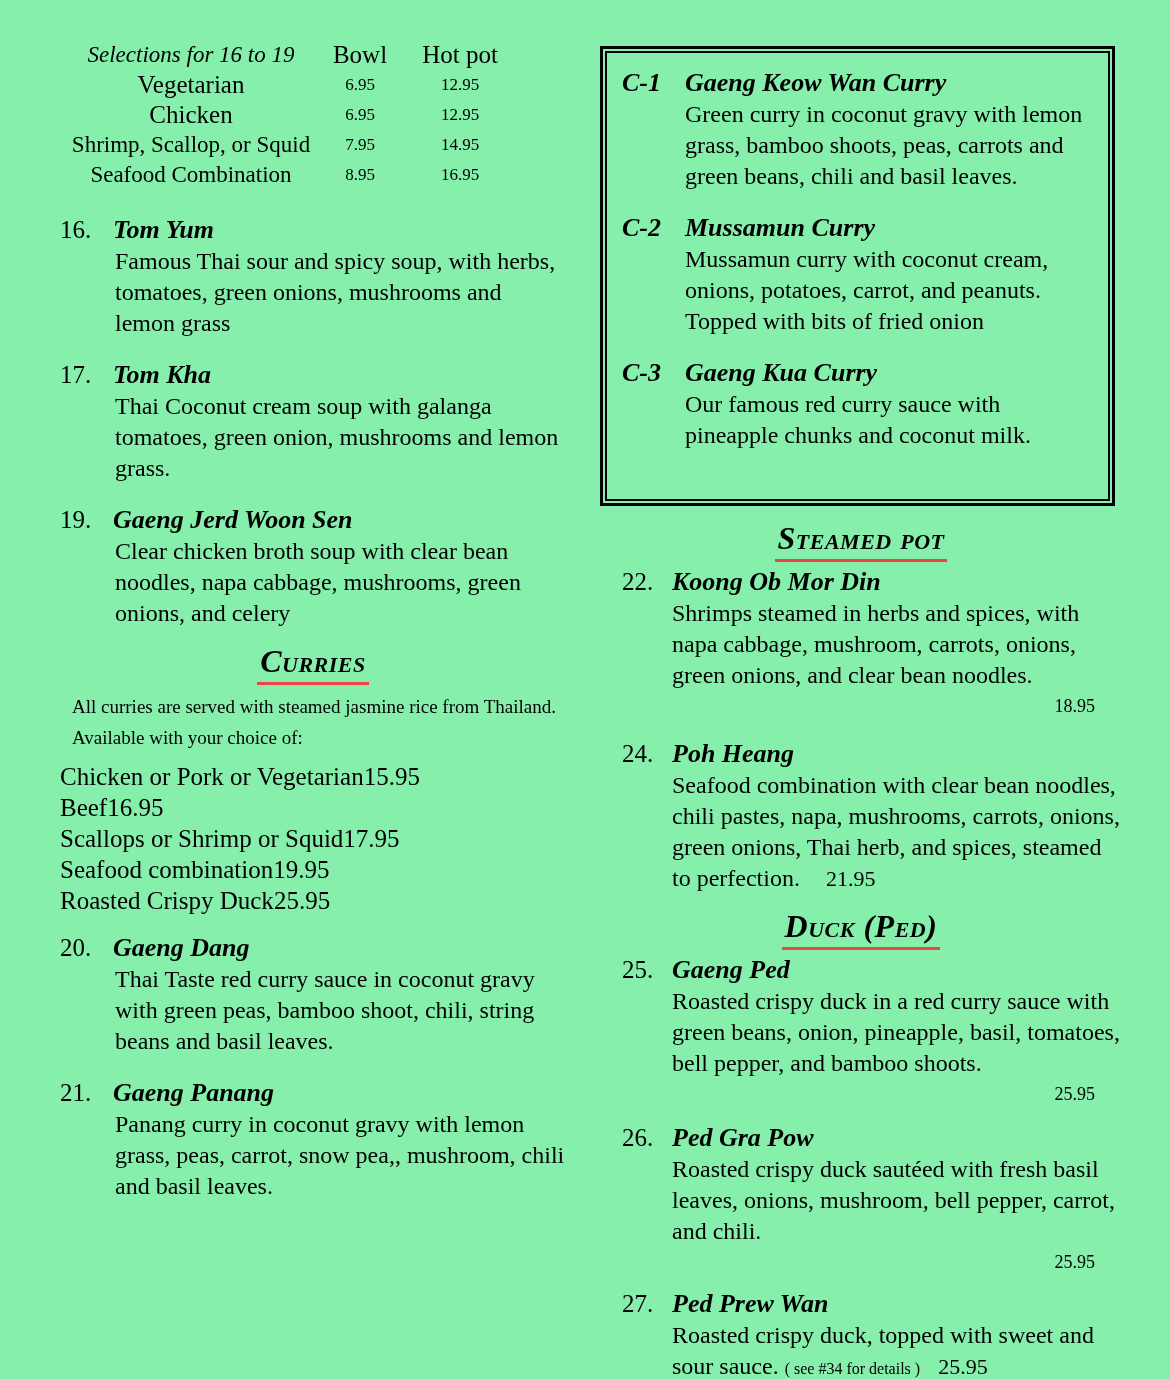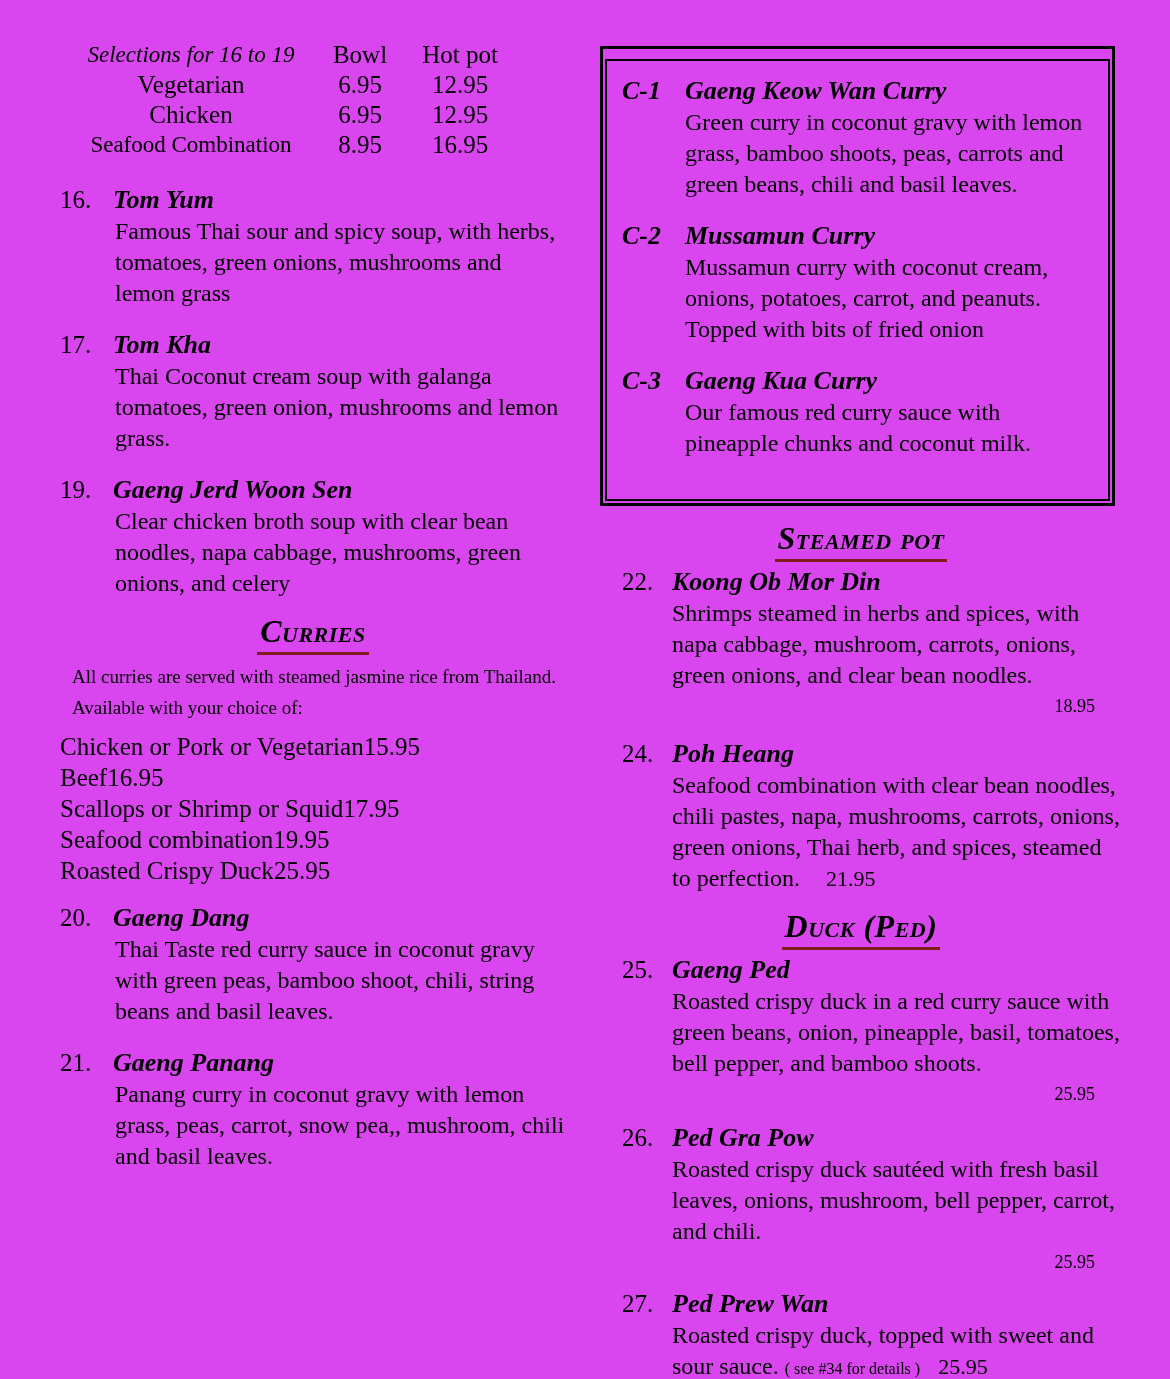--- a/index.html
+++ b/index.html
@@ -4,31 +4,31 @@
 <style>
   html, body { margin: 0; padding: 0; }
   body {
     width: 1170px; height: 1379px;
     background: #ffffff;
     color: #000000;
     font-family: "Liberation Serif", "DejaVu Serif", serif;
     font-size: 24px;
     overflow: hidden;
   }
-  .page { position: relative; width: 1170px; height: 1379px; background: #d946ef; }
+  .page { position: relative; width: 1170px; height: 1379px; background: #86efac; }
   .col-left  { position: absolute; left: 60px;  top: 40px; width: 506px; }
   .col-right { position: absolute; left: 600px; top: 46px; width: 522px; }
 
   
   .sel-table { width: 458px; margin-left: 2px; }
   .sel-row { display: grid; grid-template-columns: 258px 80px 120px; line-height: 30px; }
   .sel-caption { font-style: italic; font-size: 23px; text-align: center; }
   .sel-colhead { font-size: 25px; text-align: center; }
   .sel-label { text-align: center; font-size: 25px; }
-  .sel-price { text-align: center; font-size: 25px; }
+  .sel-price { text-align: center; font-size: 17px; }
 
   
   .mi { margin-top: 20px; }
   .mi-head { font-size: 26px; line-height: 32px; }
   .mi-num { display: inline-block; width: 53px; font-size: 25px; }
   .mi-name { font-weight: bold; font-style: italic; }
   .mi-desc { margin-left: 55px; font-size: 24px; line-height: 31px; }
 
   .col-right .mi { margin-left: 0; }
   .col-right .mi-head { padding-left: 22px; }
@@ -38,35 +38,35 @@
   
   .section-head {
     text-align: center;
     font-weight: bold; font-style: italic;
     font-variant: small-caps;
     font-size: 32px; line-height: 40px;
     letter-spacing: 0.5px;
   }
   .section-head .u {
     display: inline-block;
-    border-bottom: 3px solid #7f1d1d;
+    border-bottom: 3px solid #ef4444;
     padding: 0 3px 1px 3px;
   }
   .curries-head { margin-top: 12px; margin-bottom: 6px; }
   .intro { font-size: 19px; line-height: 31px; margin-top: 2px; margin-left: 12px; }
 
   
   .price-list { margin-top: 8px; width: 470px; }
   .pl-row { display: flex; justify-content: flex-start; font-size: 25px; line-height: 31px; }
   .pl-label { }
   .pl-price { }
 
   
   .curry-box { border: 3px solid #000; padding: 2px; width: 515px; box-sizing: border-box; }
-  .curry-box-inner { border: 2px solid #000; padding: 14px 10px 10px 15px; margin-top: 8px; }
+  .curry-box-inner { border: 2px solid #000; padding: 14px 10px 18px 15px; }
   .ci { margin-bottom: 20px; }
   .ci:last-child { margin-bottom: 0; }
   .ci-head { font-size: 26px; line-height: 32px; font-weight: bold; font-style: italic; }
   .ci-code { display: inline-block; width: 63px; }
   .ci-desc { margin-left: 63px; font-size: 24px; line-height: 31px; font-weight: normal; font-style: normal; }
 
   .steamed-head { margin-top: 12px; margin-bottom: 4px; }
   .duck-head { margin-top: 12px; margin-bottom: 2px; }
 
   .price-line { text-align: right; padding-right: 27px; font-size: 18px; line-height: 31px; }
@@ -90,20 +90,25 @@
         <div class="sel-label">Vegetarian</div>
         <div class="sel-price">6.95</div>
         <div class="sel-price">12.95</div>
       </div>
       <div class="sel-row">
         <div class="sel-label">Chicken</div>
         <div class="sel-price">6.95</div>
         <div class="sel-price">12.95</div>
       </div>
       <div class="sel-row">
+        <div class="sel-label" style="font-size:23px">Shrimp, Scallop, or Squid</div>
+        <div class="sel-price">7.95</div>
+        <div class="sel-price">14.95</div>
+      </div>
+      <div class="sel-row">
         <div class="sel-label" style="font-size:23px">Seafood Combination</div>
         <div class="sel-price">8.95</div>
         <div class="sel-price">16.95</div>
       </div>
     </div>
 
     <div class="mi" style="margin-top:24px">
       <div class="mi-head"><span class="mi-num">16.</span><span class="mi-name">Tom Yum</span></div>
       <div class="mi-desc">Famous Thai sour and spicy soup, with herbs, tomatoes, green onions, mushrooms and lemon grass</div>
     </div>

